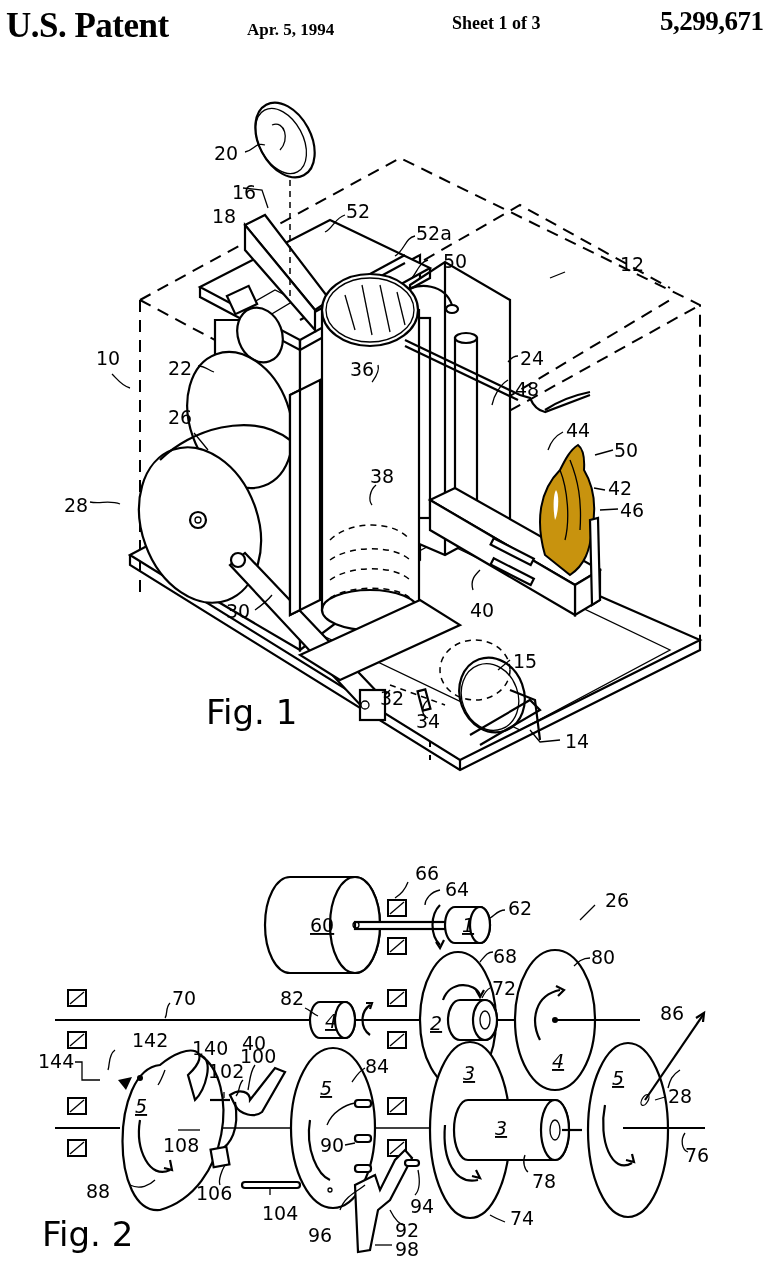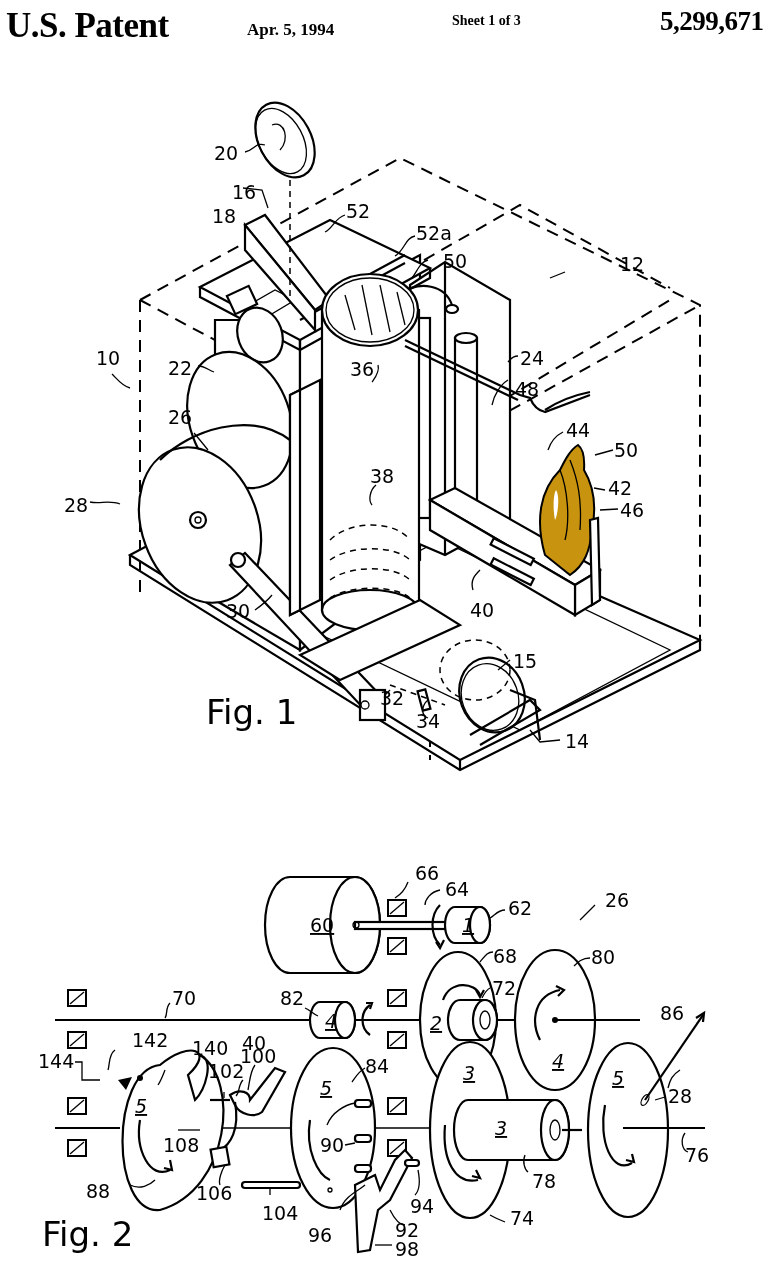--- a/index.html
+++ b/index.html
@@ -1,20 +1,20 @@
 <!DOCTYPE html>
 <html><head>
 <meta charset="utf-8">
 <style>
   html, body { margin: 0; padding: 0; background: #ffffff; }
   body { width: 771px; height: 1280px; position: relative; overflow: hidden; font-family: "Liberation Serif", serif; color: #000; }
   .hdr { position: absolute; top: 0; font-weight: bold; font-family: "Liberation Serif", serif; }
   .hdr-left { left: 6px; top: 6px; font-size: 35px; letter-spacing: -0.5px; }
   .hdr-date { left: 247px; top: 13px; font-size: 17px; margin-top: 7px; }
-  .hdr-sheet { left: 452px; top: 13px; font-size: 14px; }
+  .hdr-sheet { left: 452px; top: 13px; font-size: 18px; }
   .hdr-num { left: 660px; top: 6px; font-size: 27px; letter-spacing: -0.5px; }
   svg#drawing { position: absolute; left: 0; top: 0; }
   svg text { font-family: "DejaVu Sans", sans-serif; fill: #000; }
   .ref { font-size: 19px; }
   .figlbl { font-size: 34px; }
   .ln { stroke: #000; stroke-width: 2.2; fill: none; }
   .lnw { stroke: #000; stroke-width: 2.2; fill: #fff; }
   .thin { stroke: #000; stroke-width: 1.3; fill: none; }
   .dash { stroke: #000; stroke-width: 2; fill: none; stroke-dasharray: 12 8; }
   .dash2 { stroke: #000; stroke-width: 1.5; fill: none; stroke-dasharray: 6 5; }

